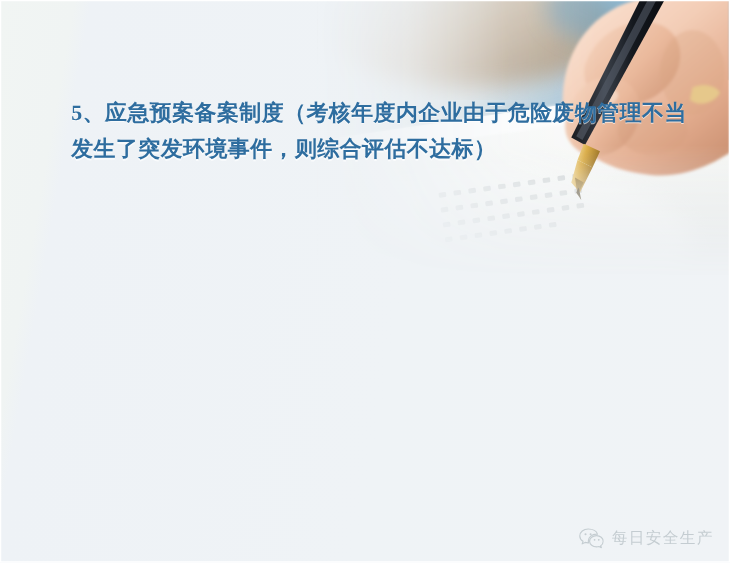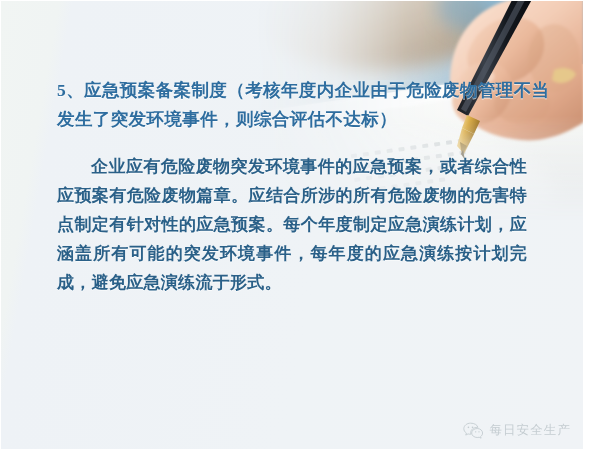--- a/index.html
+++ b/index.html
@@ -254,21 +254,20 @@
       </g>
 
       <ellipse cx="150" cy="200" rx="150" ry="60" fill="#ffffff" opacity=".35" filter="url(#blurBig)"></ellipse>
     </svg>
   </div>
 
   <div class="text-layer">
 
     <div class="heading">5、应急预案备案制度（考核年度内企业由于危险废物管理不当发生了突发环境事件，则综合评估不达标）</div>
 
-    <div class="body-par">企业应有危险废物突发环境事件的应急预案，或者综合性应预案有危险废物篇章。应结合所涉的所有危险废物的危害特点制定有针对性的应急预案。每个年度制定应急演练计划，应涵盖所有可能的突发环境事件，每年度的应急演练按计划完成，避免应急演练流于形式。</div>
 
   </div>
 
   <div class="watermark">
     <svg class="wm-icon" viewBox="0 0 24 20">
       <path d="M9.1 1.2C4.6 1.2 1 4.2 1 7.9c0 2.1 1.2 4 3.1 5.2l-.8 2.4 2.8-1.4c.9.3 1.9.4 2.9.4h.5c-.2-.6-.3-1.2-.3-1.8 0-3.6 3.5-6.5 7.9-6.5.3 0 .6 0 .9.1C17.3 3.3 13.6 1.2 9.1 1.2z" fill="none" stroke="#9aa7ad" stroke-width="1.1" stroke-linejoin="round"></path>
       <circle cx="6.5" cy="6.2" r="1" fill="#9aa7ad"></circle>
       <circle cx="11.4" cy="6.2" r="1" fill="#9aa7ad"></circle>
       <path d="M17.1 7.6c-3.7 0-6.7 2.4-6.7 5.4 0 3 3 5.4 6.7 5.4.8 0 1.6-.1 2.3-.3l2.3 1.1-.6-1.9c1.5-1 2.4-2.5 2.4-4.3 0-3-3-5.4-6.4-5.4z" fill="none" stroke="#9aa7ad" stroke-width="1.1" stroke-linejoin="round"></path>
       <circle cx="15.2" cy="11.6" r=".85" fill="#9aa7ad"></circle>

